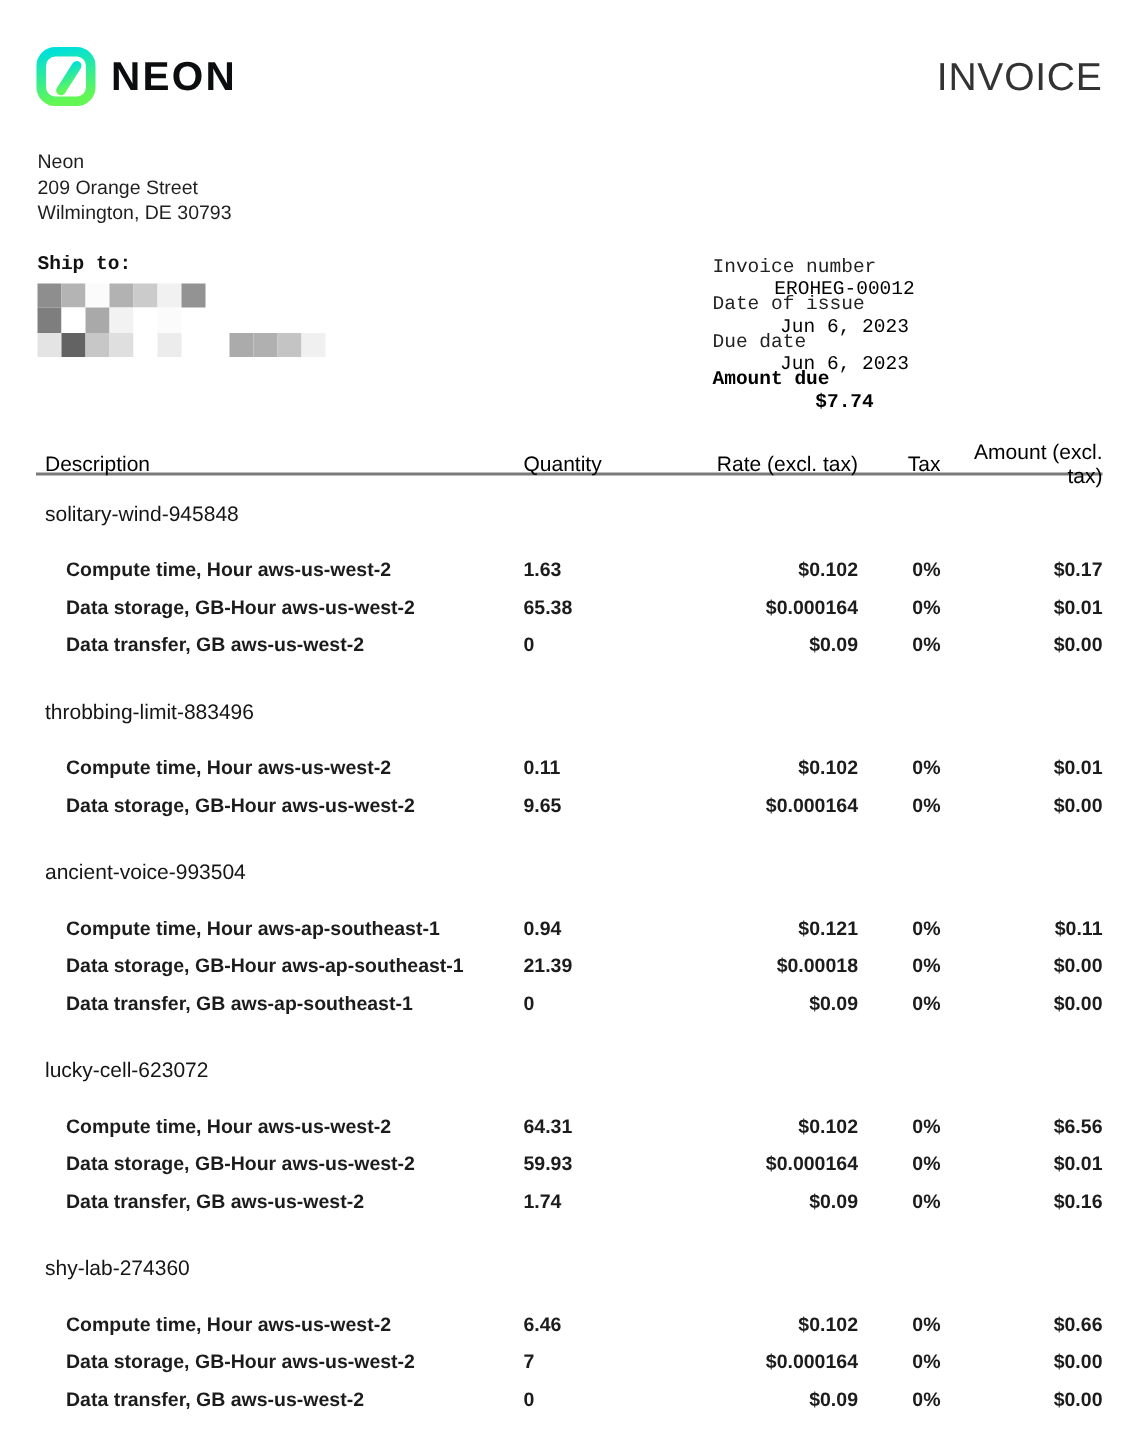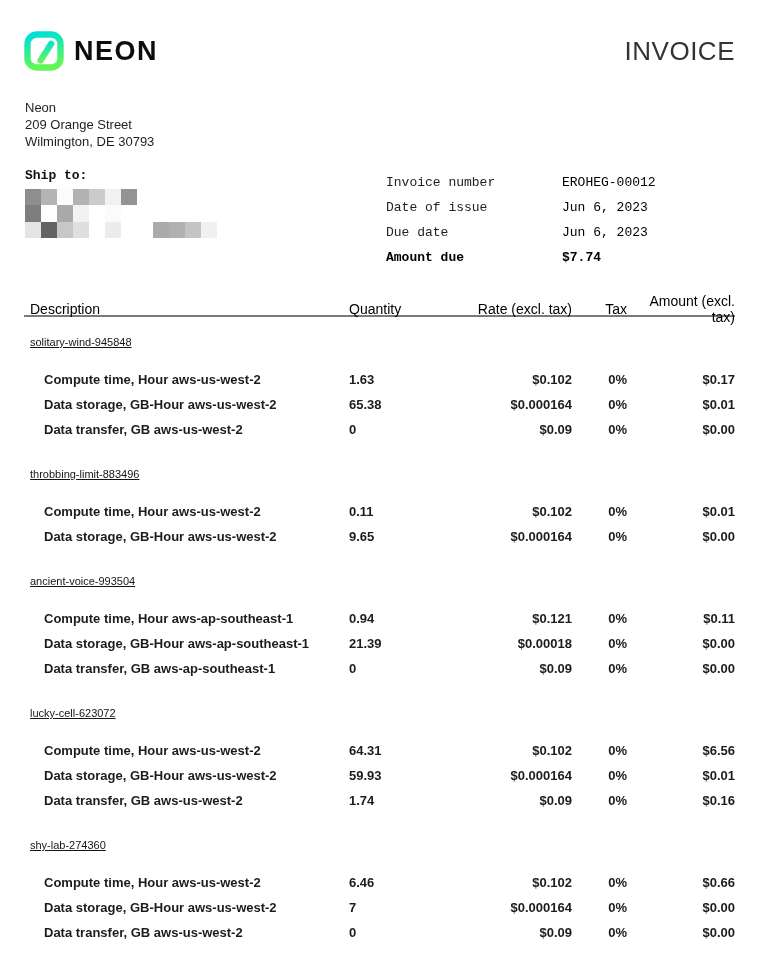--- a/index.html
+++ b/index.html
@@ -33,21 +33,21 @@
 
   
   .info-row { display: flex; margin: 17px 0 0 0; font-family: Liberation Mono, monospace; }
   .ship-to { flex: 1; margin-left: 25px; }
   .ship-label { font-size: 13px; font-weight: 700; line-height: 17px; color: #111; }
   .redaction { margin-top: 5px; }
   .red-row { display: flex; height: 16.3px; }
   .red-cell { width: 16px; height: 16.3px; }
 
   .meta { width: 354px; margin-right: 24px; margin-top: 3px; font-size: 13px; }
-  .meta-row { display: flex; height: 25px; align-items: center; }
+  .meta-row { display: flex; height: 25px; align-items: center; flex-direction: column; }
   .meta-label { width: 176px; color: #222; }
   .meta-value { color: #000000; }
   .meta-row.bold .meta-label, .meta-row.bold .meta-value { font-weight: 700; color: #000; }
 
   
   .invoice-table { margin: 23px 29px 0 24px; width: 711px; }
   .grid-row {
     display: grid;
     grid-template-columns: 325px 90px 133px 55px 108px;
     align-items: center;
@@ -55,22 +55,22 @@
   .thead {
     height: 24px; border-bottom: 2px solid #7a7a7a;
     font-size: 14px; font-weight: 400; color: #000;
   }
   .thead .c-desc { padding-left: 6px; }
   .c-rate, .c-tax, .c-amount { text-align: right; }
 
   .group { margin-top: 20px; }
   .group:first-child { margin-top: 13px; }
   .group-title {
-    font-size: 11px; color: #151515; line-height: 25px;
-    padding-left: 6px; margin-bottom: 12px; text-decoration: underline;
+    font-size: 14px; color: #151515; line-height: 25px;
+    padding-left: 6px; margin-bottom: 12px;
   }
   .item-row { height: 25px; font-size: 13px; color: #1c1c1c; font-weight: bold; }
   .item-row .c-desc { padding-left: 20px; }
 </style>
 </head>
 <body>
 
 <div class="page">
 
   <header class="topbar">

